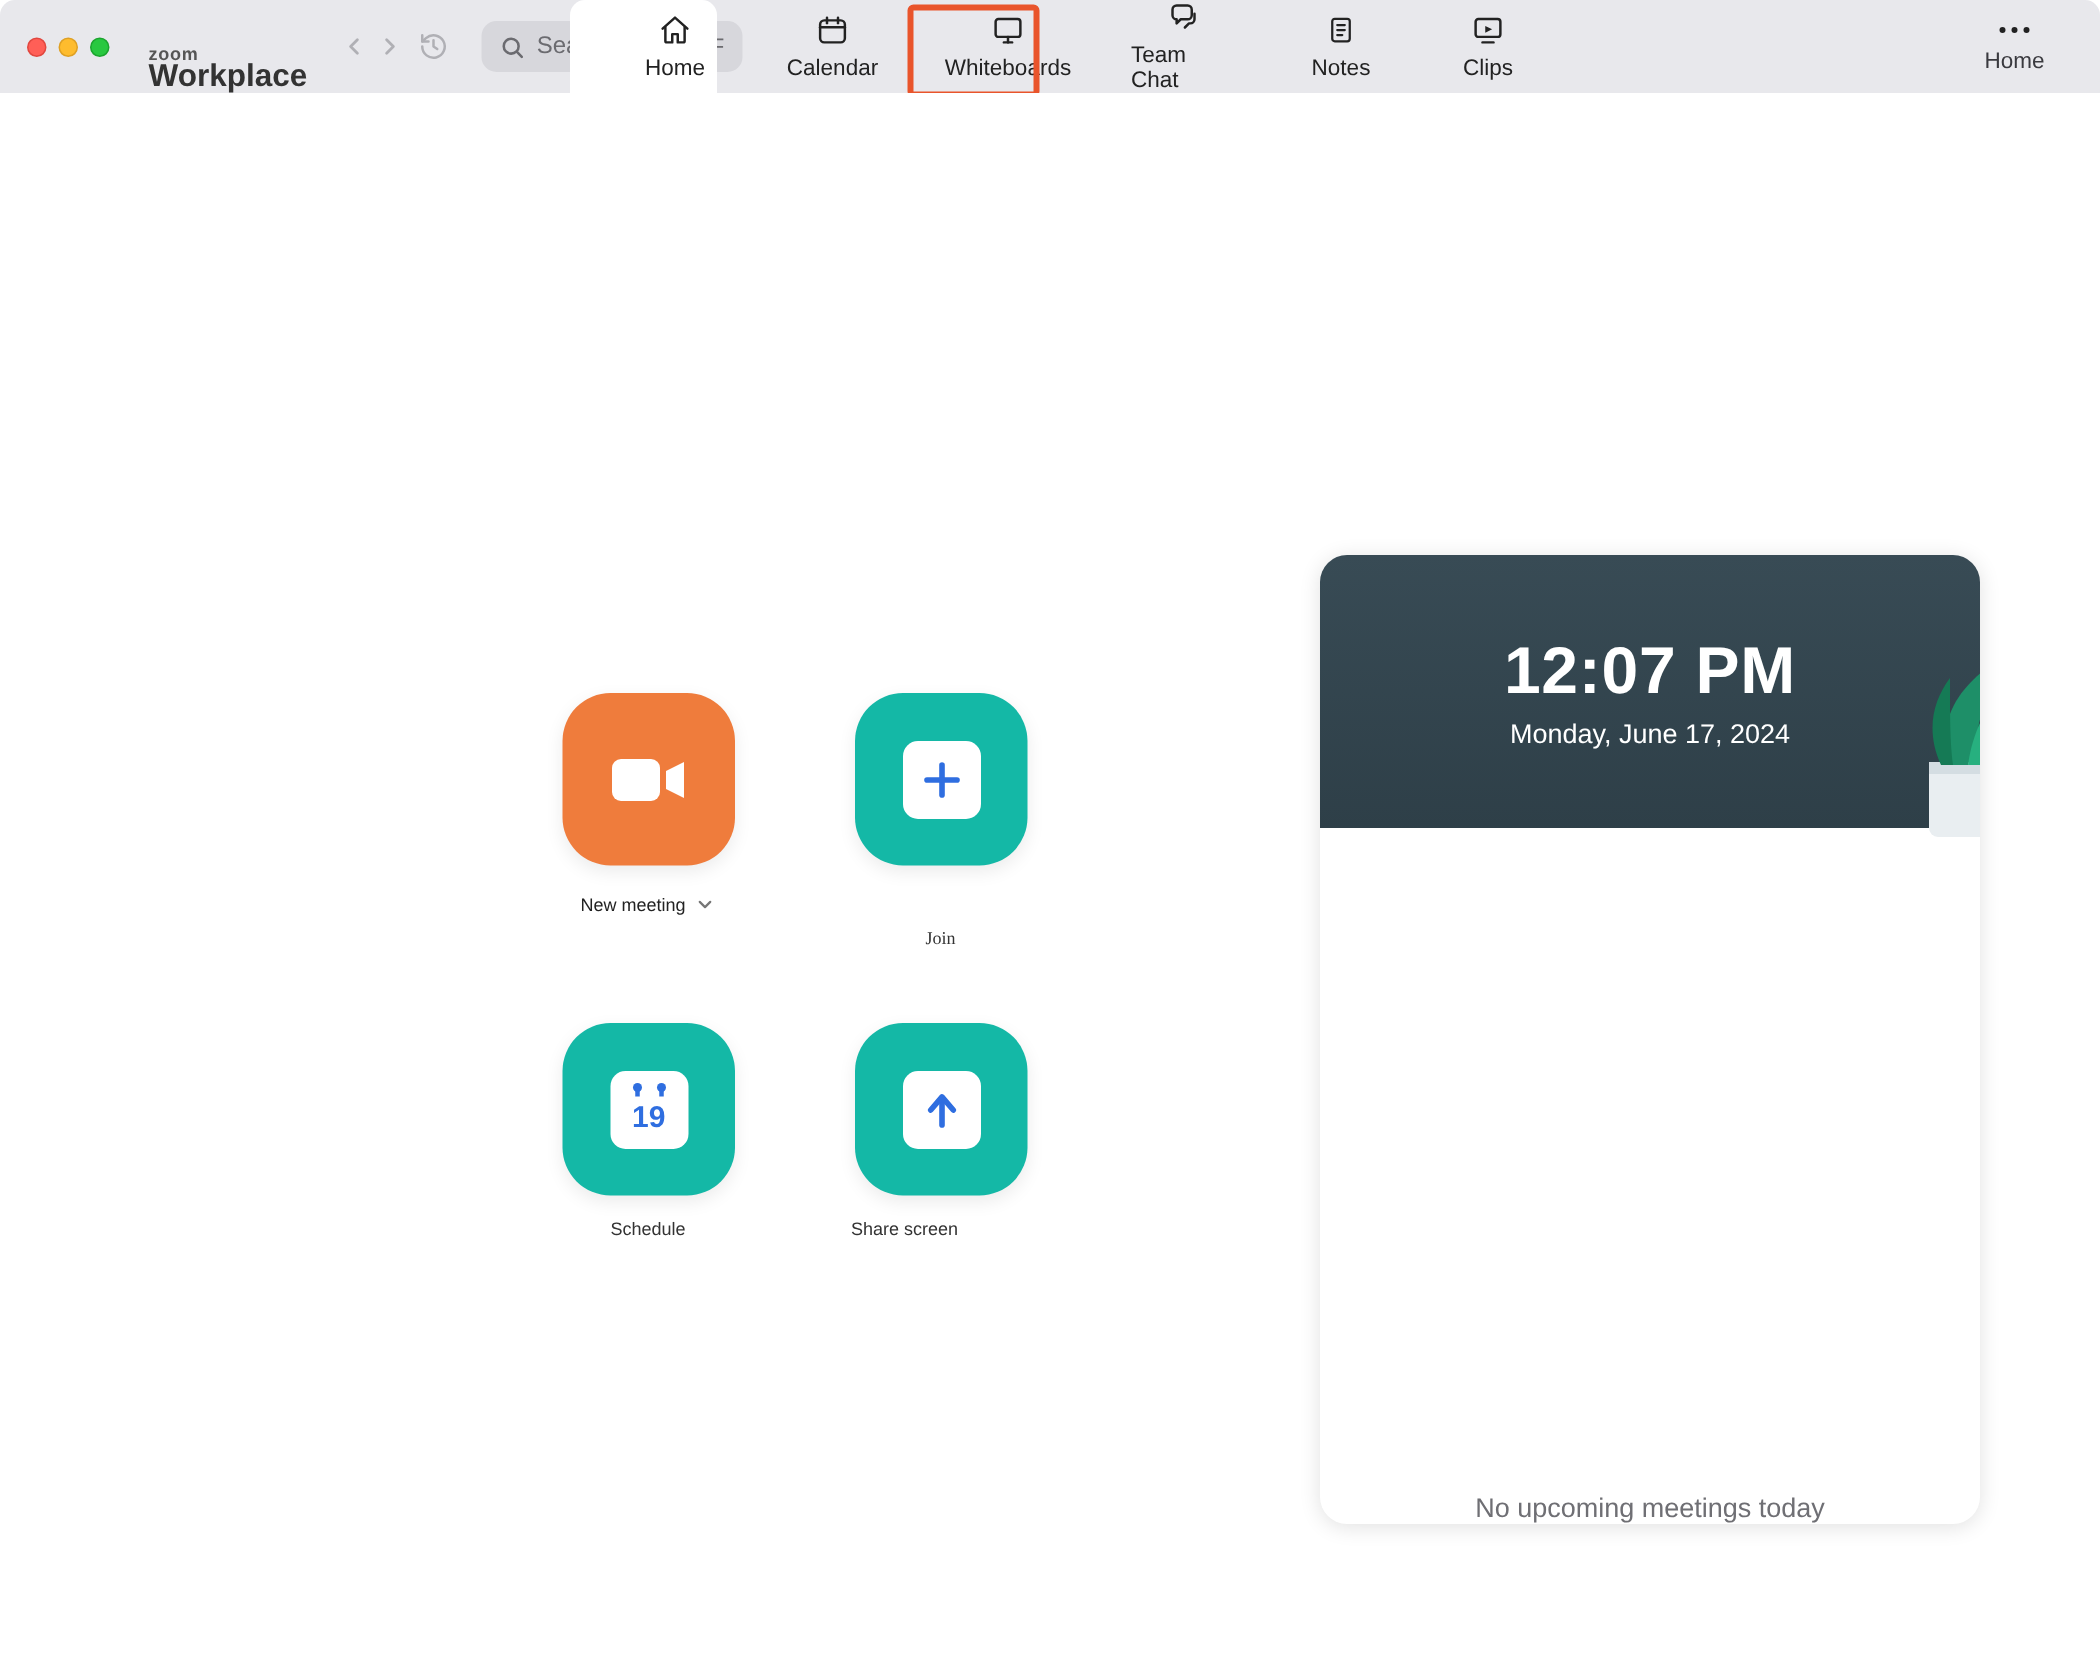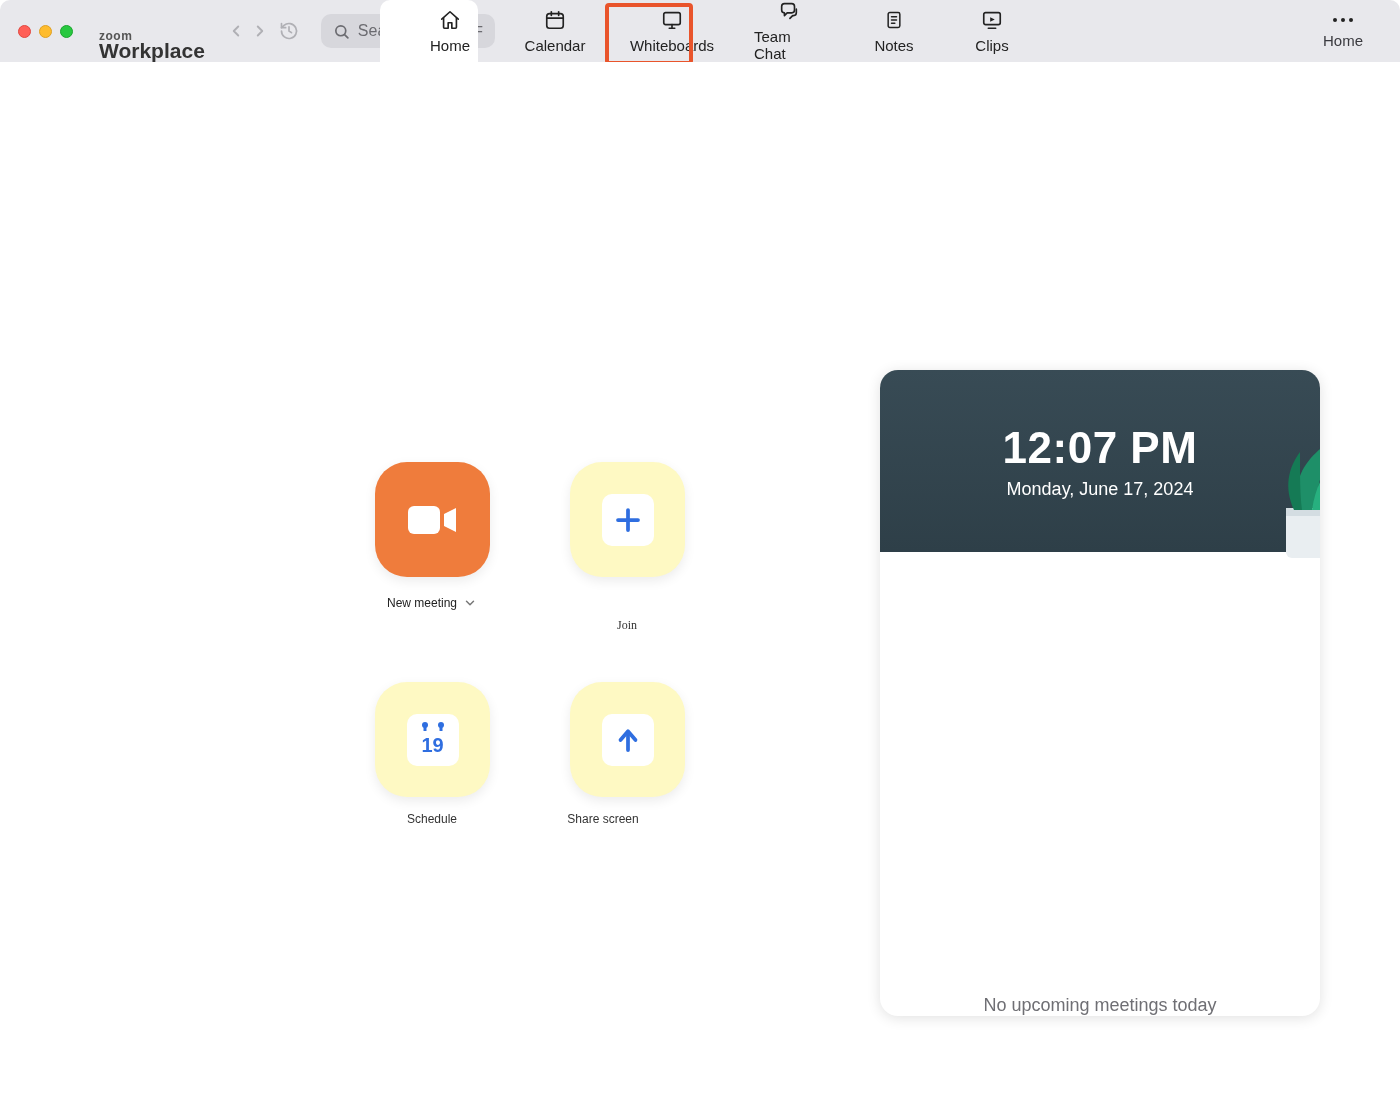--- a/index.html
+++ b/index.html
@@ -53,21 +53,21 @@
   .content {
     position:absolute; left:0; top:62px; right:0; bottom:0; background:#fff;
     display:flex;
   }
   .tile {
     position:absolute; width:115px; height:115px; border-radius:32px;
     display:flex; align-items:center; justify-content:center; cursor:pointer;
     box-shadow: 0 4px 12px rgba(0,0,0,0.08);
   }
   .tile.orange { background:#ef7c3c; }
-  .tile.blue { background:#fef9c3; }
+  .tile.blue { background:#14b8a6; }
   .tile-label {
     position:absolute; width:200px; text-align:center; font-size:12px; color:#333;
     display:flex; align-items:center; justify-content:center; gap:6px;
   }
   #tile-new { left:375px; top:400px; }
   #lbl-new  { left:332px; top:534px; color:#222;}
   #tile-join { left:570px; top:400px; }
   #lbl-join  { left:527px; top:556px;font-family:Liberation Serif, serif; }
   #tile-sched { left:375px; top:620px; }
   #lbl-sched  { left:332px; top:750px; }

